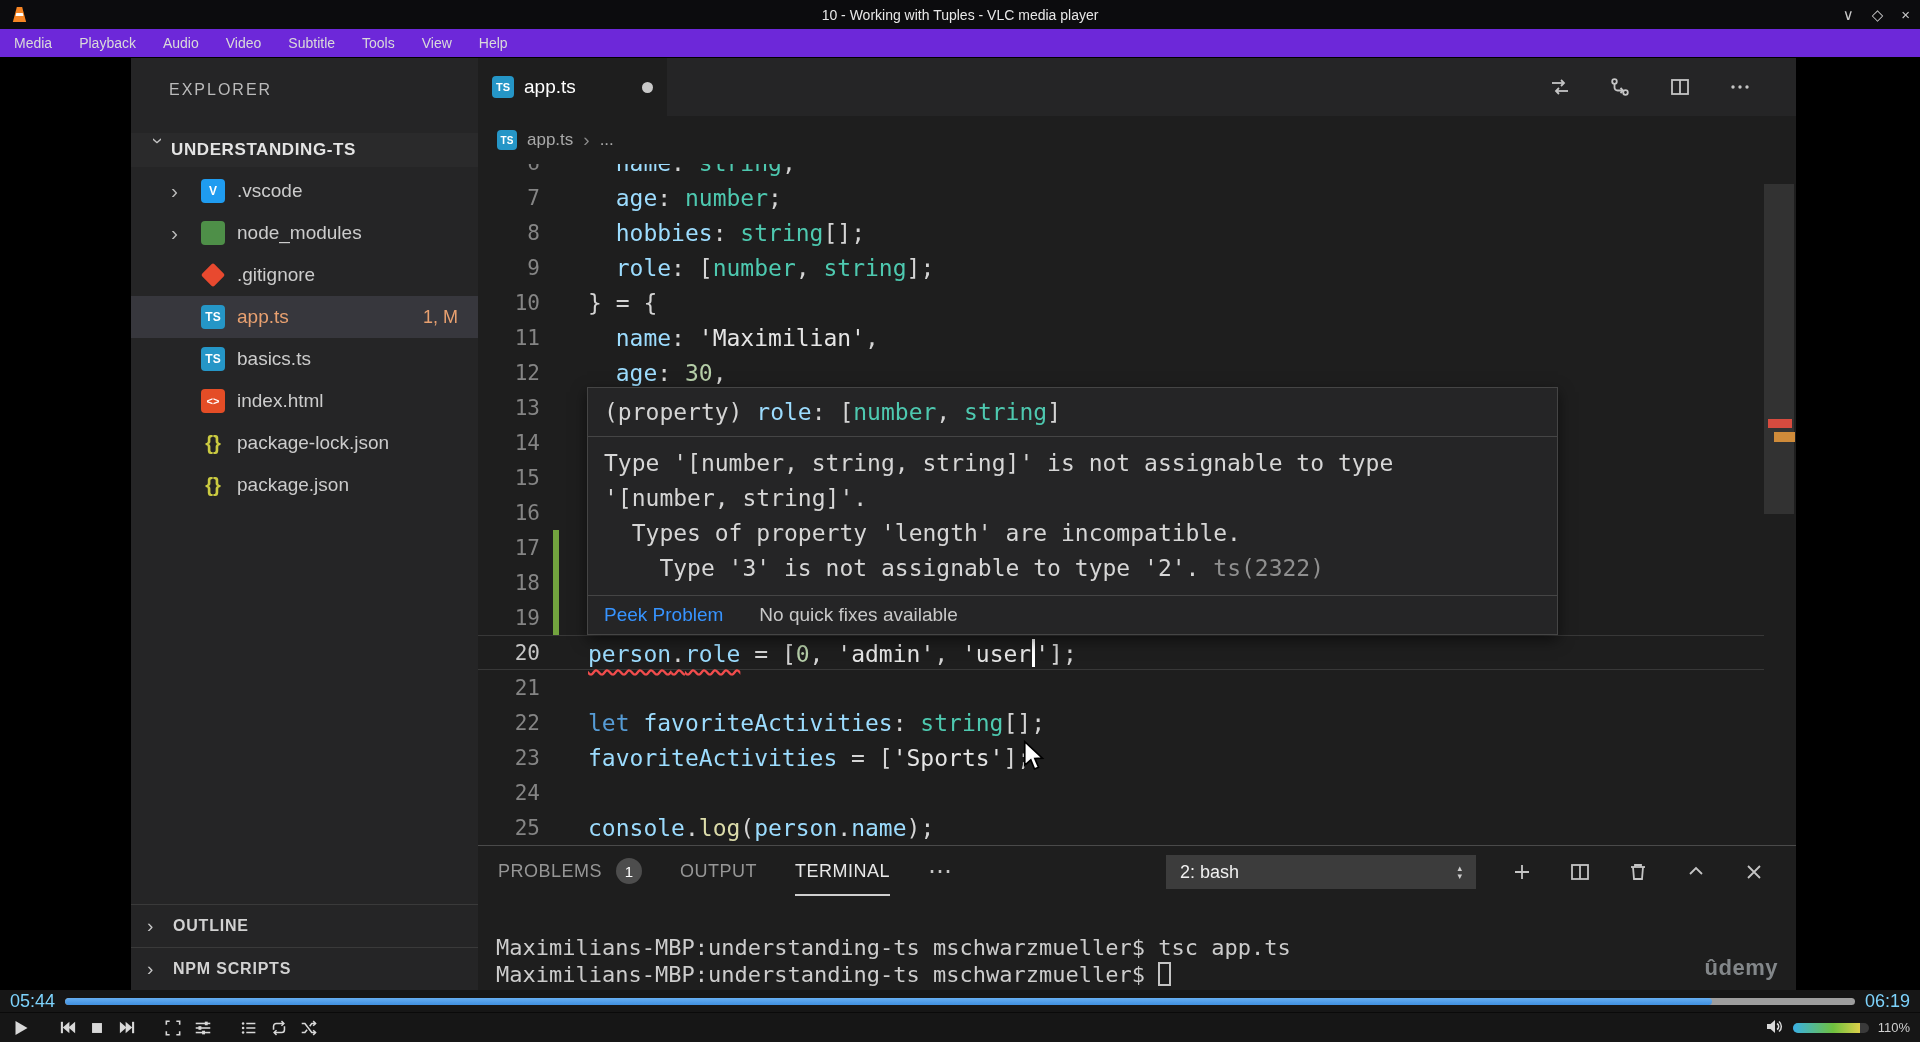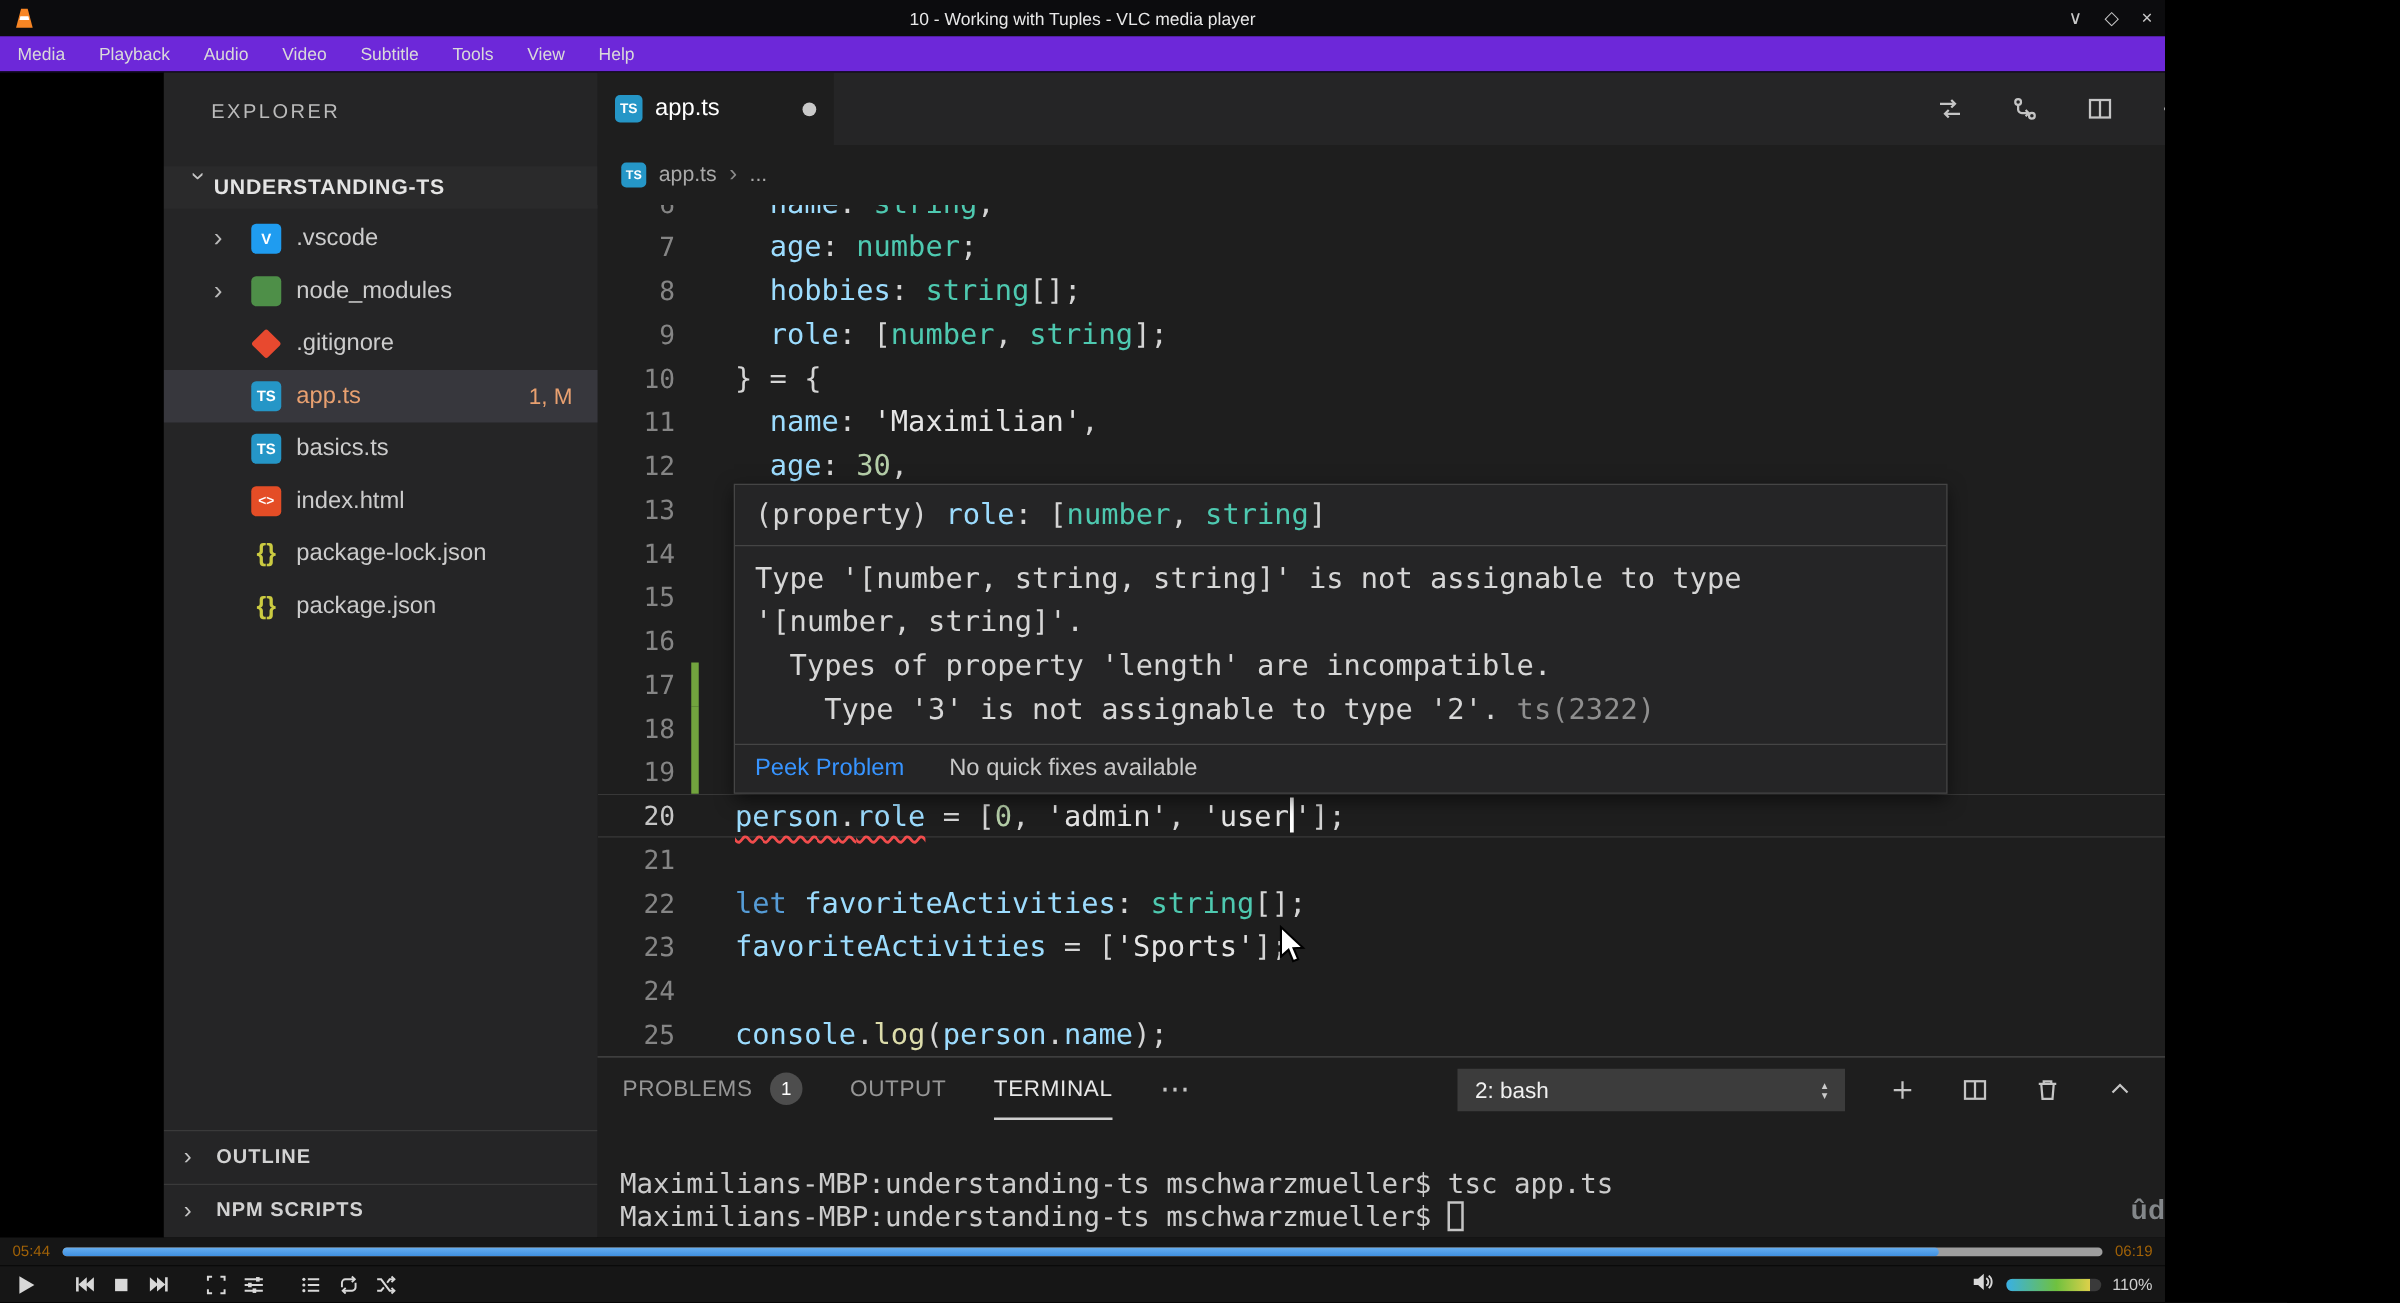--- a/index.html
+++ b/index.html
@@ -1,17 +1,17 @@
 <!DOCTYPE html>
 <html style="--seek-blue: #3f8fe0; --error-red: #f14c4c; --git-added-green: #72a33e; --link-blue: #3794ff;"><head>
 <meta charset="utf-8">
 <style>
   html,body{margin:0;padding:0;background:#000;}
   body{width:1920px;height:1042px;overflow:hidden;font-family:"Liberation Sans",sans-serif;-webkit-font-smoothing:antialiased;}
-  #app{position:relative;width:1732px;height:1042px;background:#000;overflow:hidden;}
+  #app{position:relative;width:1920px;height:1042px;background:#000;overflow:hidden;}
 
   
   .titlebar{position:absolute;top:0;left:0;right:0;height:29px;background:#0c0c0e;display:flex;align-items:center;padding:0 10px;box-sizing:border-box;}
   .vlc-cone{display:flex;align-items:center;}
   .titlebar .title{position:absolute;left:50%;transform:translateX(-50%);color:#e8e8e8;font-size:14px;white-space:nowrap;}
   .win-controls{margin-left:auto;display:flex;gap:18px;color:#c9c9c9;font-size:15px;}
   .win-controls span{cursor:default;line-height:29px;}
   .menubar{position:absolute;top:29px;left:0;right:0;height:29px;background:#6d28d9;border-bottom:1px solid #000;display:flex;align-items:center;gap:27px;padding:0 14px;box-sizing:border-box;color:#dadada;font-size:14px;}
   .menu-item{white-space:nowrap;}
 
@@ -105,21 +105,21 @@
   .picon svg{display:block;}
   .term{position:absolute;left:18px;top:88px;font-family:"DejaVu Sans Mono",monospace;font-size:22px;line-height:27px;color:#cccccc;white-space:pre;}
   .cursor-block{display:inline-block;width:13px;height:24px;border:2px solid #c4c4c4;box-sizing:border-box;vertical-align:-4px;margin-left:13px;}
   .watermark{position:absolute;right:18px;bottom:9px;color:#8f9396;font-size:22px;font-weight:bold;letter-spacing:.5px;opacity:.9;}
 
   
   .mouse{position:absolute;left:1021px;top:682px;z-index:20;}
 
   
   .seekrow{position:absolute;top:990px;left:0;right:0;height:22px;background:#161616;display:flex;align-items:center;gap:10px;padding:0 10px;box-sizing:border-box;}
-  .time{color:#a16207;font-size:12px;flex:none;}
+  .time{color:#7dd3fc;font-size:18px;flex:none;}
   .seek{flex:1;height:7px;background:#9e9e9e;border-radius:4px;position:relative;overflow:hidden;}
   .seek-fill{position:absolute;left:0;top:0;bottom:0;background:linear-gradient(180deg,#66aef0,var(--seek-blue));border-radius:4px;}
   .controls{position:absolute;top:1012px;left:0;right:0;height:30px;background:#161616;border-top:1px solid #0a0a0a;display:flex;align-items:center;gap:2px;padding:0 10px 0 7px;box-sizing:border-box;}
   .cbtn{width:28px;height:26px;display:flex;align-items:center;justify-content:center;background:transparent;border:none;padding:0;}
   .cbtn svg{display:block;}
   .cgap{width:14px;flex:none;}
   .vol-group{margin-left:auto;display:flex;align-items:center;gap:9px;}
   .vol-slider{width:76px;height:10px;background:#3a3a3a;border-radius:5px;position:relative;overflow:hidden;}
   .vol-fill{position:absolute;left:0;top:0;bottom:0;background:linear-gradient(90deg,#39b0e5,#6fc13f 60%,#ddd04a);}
   .vol-label{color:#cfcfcf;font-size:13px;}

